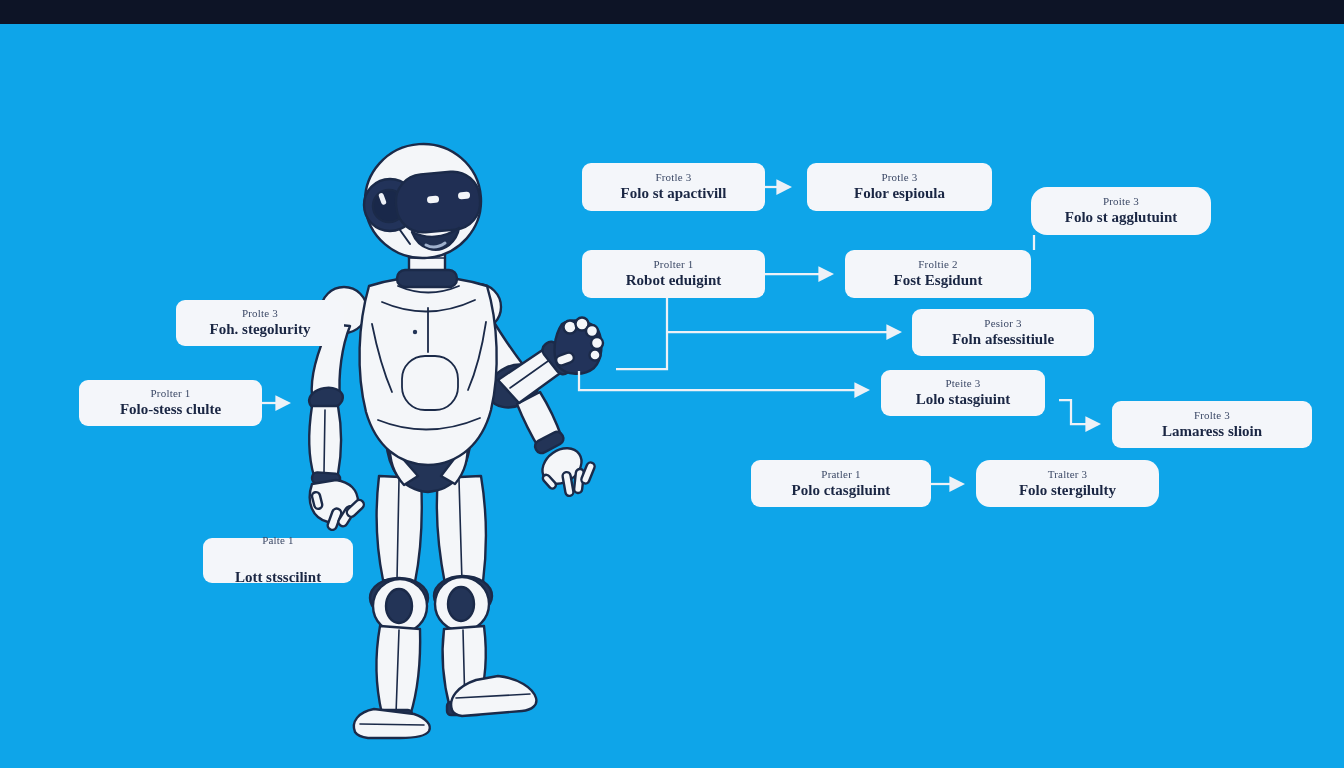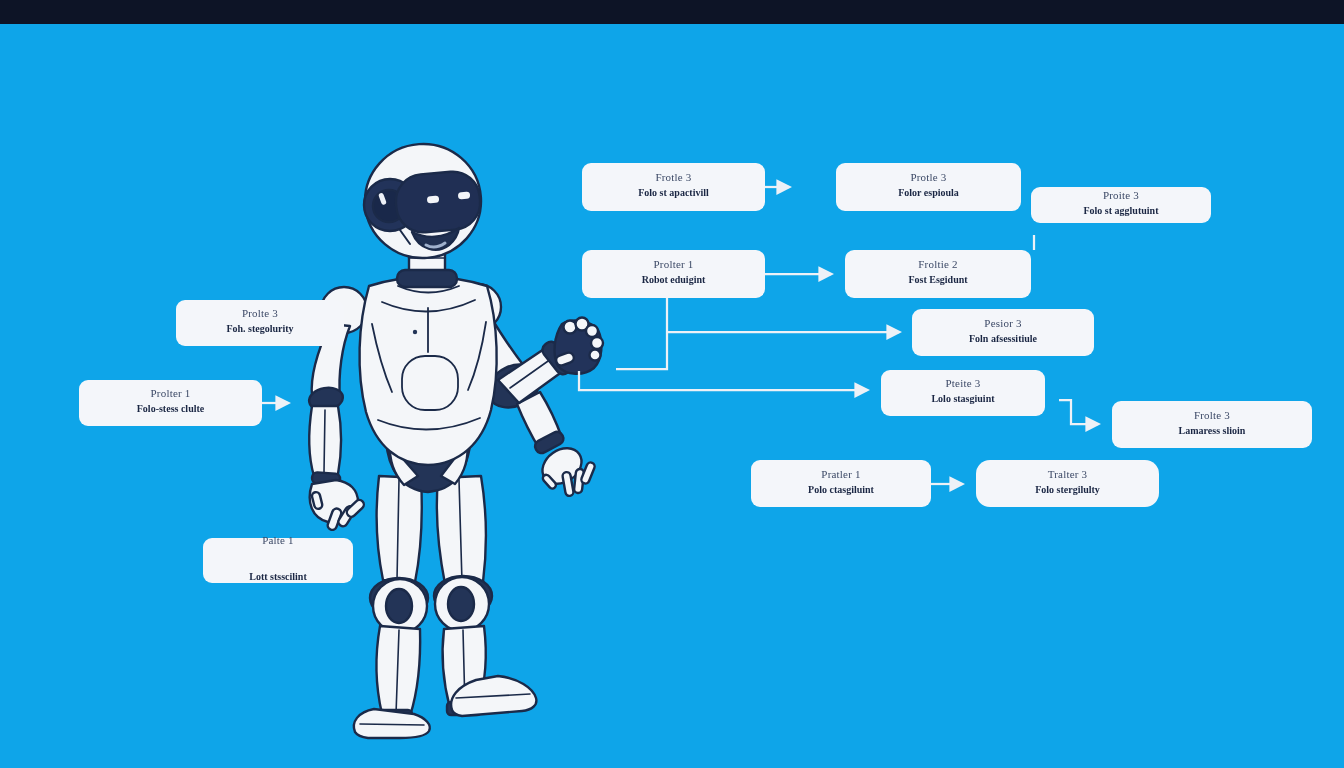--- a/index.html
+++ b/index.html
@@ -22,21 +22,21 @@
     padding:4px 8px 5px 8px;
     text-align:center;
   }
   .flow-node .node-title{
     font-size:11px;
     line-height:12px;
     color:#3C4966;
     letter-spacing:0.2px;
   }
   .flow-node .node-label{
-    font-size:10px;
+    font-size:15px;
     line-height:18px;
     font-weight:600;
     color:#1A2643;
     white-space:nowrap;
   }
 </style>
 </head>
 <body>
 
 <div id="canvas">
@@ -161,25 +161,25 @@
         <polyline points="931,460 962,460" marker-end="url(#arrowhead)"></polyline>
         <polyline points="262,379 288,379" marker-end="url(#arrowhead)"></polyline>
       </g>
   </svg>
 
   <div id="nodes">
       <div class="flow-node" style="left: 582px; top: 139px; width: 183px; height: 48px;">
         <span class="node-title">Frotle 3</span>
         <span class="node-label">Folo st apactivill</span>
       </div>
-      <div class="flow-node" style="left: 836px; top: 139px; width: 185px; height: 48px;">
+      <div class="flow-node" style="left: 807px; top: 139px; width: 185px; height: 48px;">
         <span class="node-title">Protle 3</span>
         <span class="node-label">Folor espioula</span>
       </div>
-      <div class="flow-node" style="left: 1031px; top: 163px; width: 180px; height: 36px;">
+      <div class="flow-node" style="left: 1031px; top: 163px; width: 180px; height: 48px; border-radius: 16px;">
         <span class="node-title">Proite 3</span>
         <span class="node-label">Folo st agglutuint</span>
       </div>
       <div class="flow-node" style="left: 582px; top: 226px; width: 183px; height: 48px;">
         <span class="node-title">Prolter 1</span>
         <span class="node-label">Robot eduigint</span>
       </div>
       <div class="flow-node" style="left: 845px; top: 226px; width: 186px; height: 48px;">
         <span class="node-title">Froltie 2</span>
         <span class="node-label">Fost Esgidunt</span>

